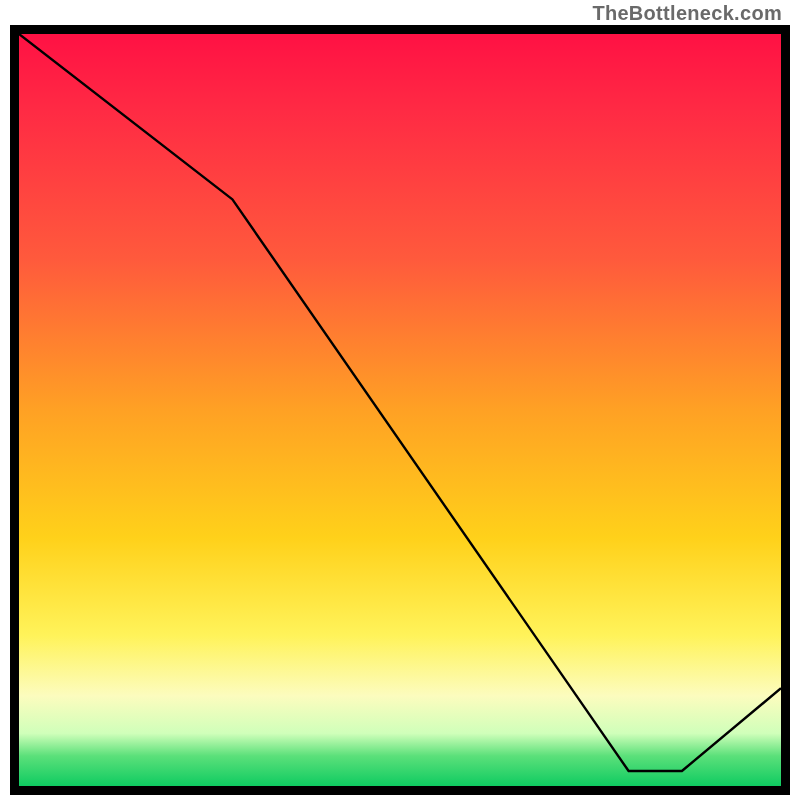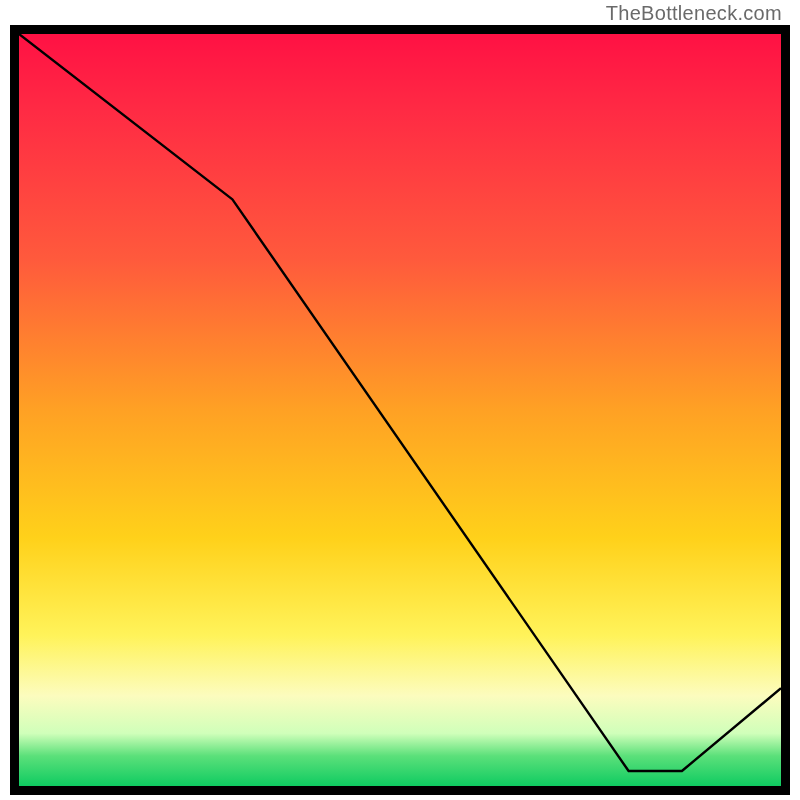--- a/index.html
+++ b/index.html
@@ -13,21 +13,21 @@
   .wrap {
     position: relative;
     width: 800px;
     height: 800px;
   }
   .watermark {
     position: absolute;
     top: 2px;
     right: 18px;
     font-size: 20px;
-    font-weight: 400;
+    font-weight: 700;
     color: #6a6a6a;
     letter-spacing: 0.3px;
     user-select: none;
     margin-left: 12px;
   }
   .plot-area {
     position: absolute;
     left: 10px;
     top: 25px;
     width: 780px;

